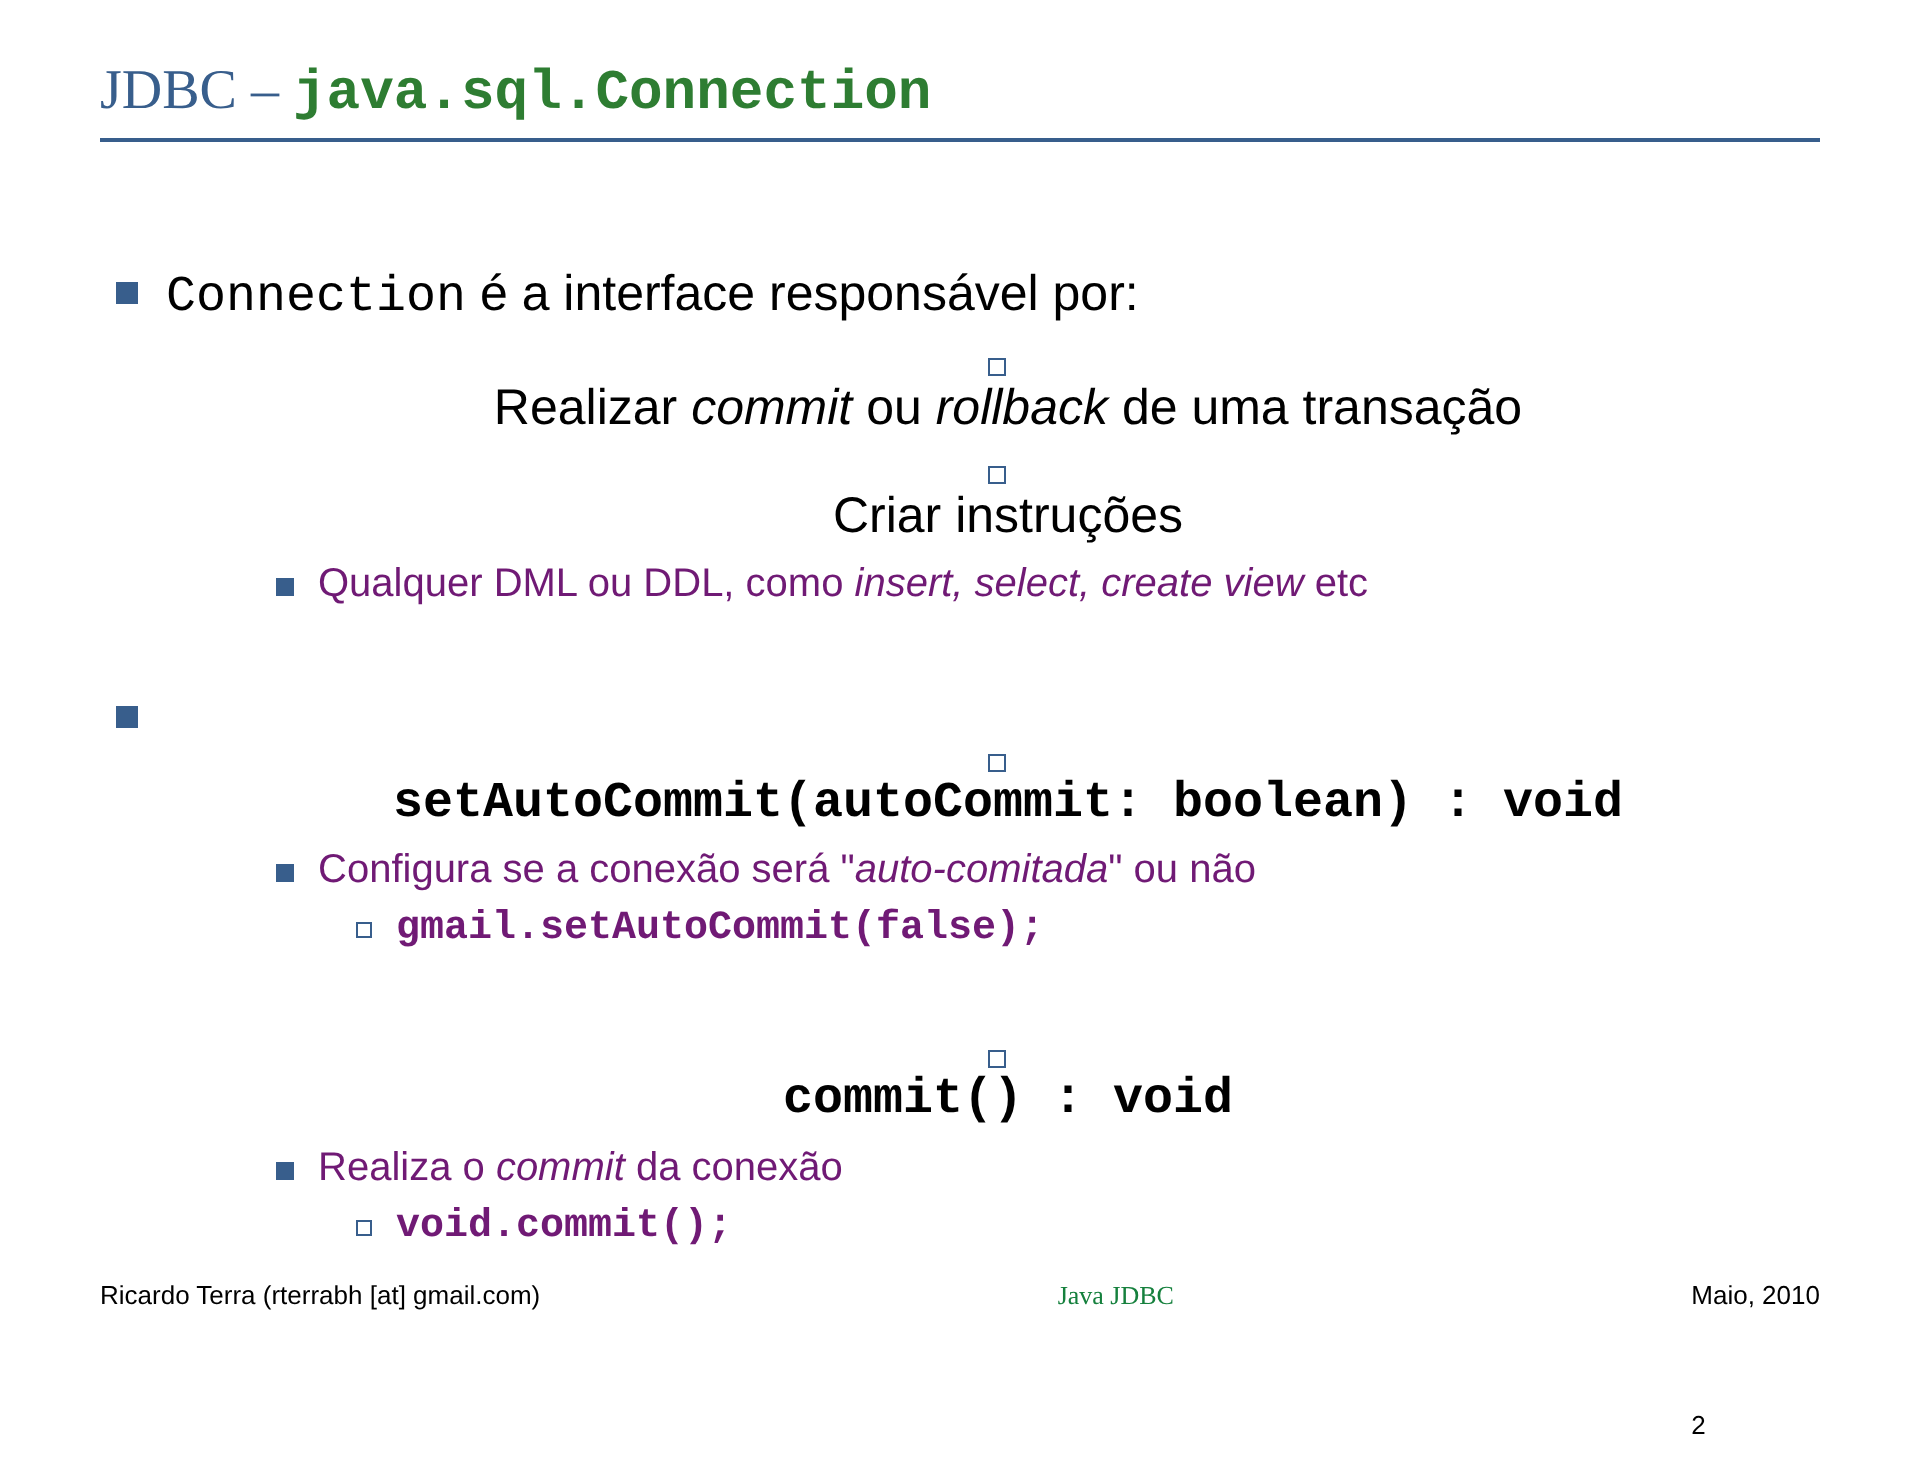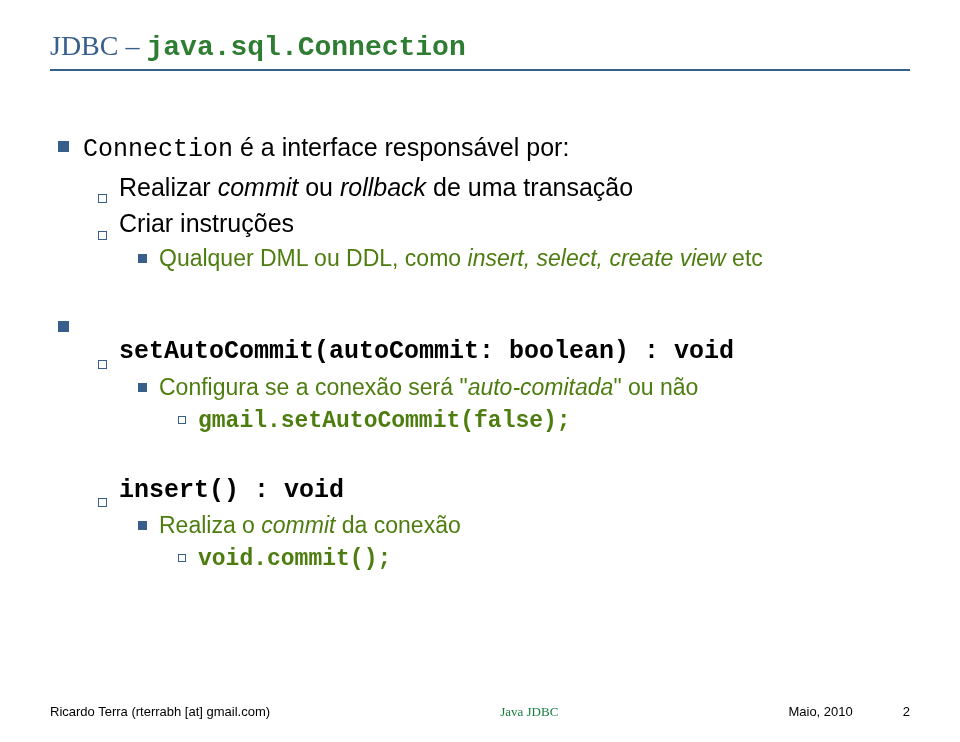--- a/index.html
+++ b/index.html
@@ -19,58 +19,58 @@
   .title-jdbc { color: #385e8c; }
   .title-code { font-family: 'Courier New', monospace; font-weight: bold; color: #2e7d32; }
   .title-sep { color: #385e8c; }
   .underline {
     border-bottom: 2px solid #385e8c;
     width: 100%;
     margin-bottom: 60px;
   }
   .content { padding-left: 8px; }
   .l1 { display: flex; align-items: flex-start; margin-bottom: 4px; }
-  .l2 { display: flex; align-items: flex-end; margin-bottom: 4px; padding-left: 40px; }
+  .l2 { display: flex; align-items: center; margin-bottom: 4px; padding-left: 40px; flex-direction: column; }
   .l3 { display: flex; align-items: flex-start; margin-bottom: 4px; padding-left: 80px; }
   .l4 { display: flex; align-items: flex-start; margin-bottom: 4px; padding-left: 120px; }
   .bullet-sq {
     width: 11px; height: 11px; background: #385e8c;
     flex-shrink: 0; margin-top: 10px; margin-right: 14px;
   }
   .bullet-sq-sm {
     width: 9px; height: 9px; background: #385e8c;
     flex-shrink: 0; margin-top: 10px; margin-right: 12px;
   }
   .bullet-osq {
     width: 9px; height: 9px; border: 1.5px solid #385e8c;
     flex-shrink: 0; margin-top: 9px; margin-right: 12px;
   }
   .bullet-osq-sm {
     width: 8px; height: 8px; border: 1.5px solid #385e8c;
     flex-shrink: 0; margin-top: 9px; margin-right: 12px;
   }
   .txt { font-size: 25px; color: #000; line-height: 1.3; }
-  .txt-sm { font-size: 23px; color: #4d7c0f; line-height: 1.3; }
+  .txt-sm { font-size: 20px; color: #701a75; line-height: 1.3; }
   .mono { font-family: 'Courier New', monospace; font-weight: bold; }
   .tt { font-family: 'Courier New', monospace; }
   .italic { font-style: italic; }
   .gap { height: 34px; }
   .footer {
     position: absolute;
     bottom: 22px;
     left: 50px;
     right: 50px;
     display: flex;
     justify-content: space-between;
     align-items: baseline;
     font-size: 13px;
     color: #000;
   }
   .footer .center { font-family: Georgia, serif; color:#15803d; }
-  .footer .right { display: flex; gap: 50px; }
+  .footer .right { display: flex; gap: 50px; flex-direction: column; }
 </style>
 </head>
 <body>
 
 <div class="title">
   <span class="title-jdbc">JDBC</span><span class="title-sep"> – </span><span class="title-code">java.sql.Connection</span>
 </div>
 <div class="underline"></div>
 
 <div class="content">
@@ -121,21 +121,21 @@
 
   <div class="l4">
     <div class="bullet-osq-sm"></div>
     <div class="txt-sm mono"><span>gmail.setAutoCommit(false);</span></div>
   </div>
 
   <div class="gap"></div>
 
   <div class="l2">
     <div class="bullet-osq"></div>
-    <div class="txt mono">insert() : void</div>
+    <div class="txt mono">commit() : void</div>
   </div>
 
   <div class="l3">
     <div class="bullet-sq-sm"></div>
     <div class="txt-sm">
       <span>Realiza o </span><span class="italic">commit</span><span> da conexão</span>
     </div>
   </div>
 
   <div class="l4">

